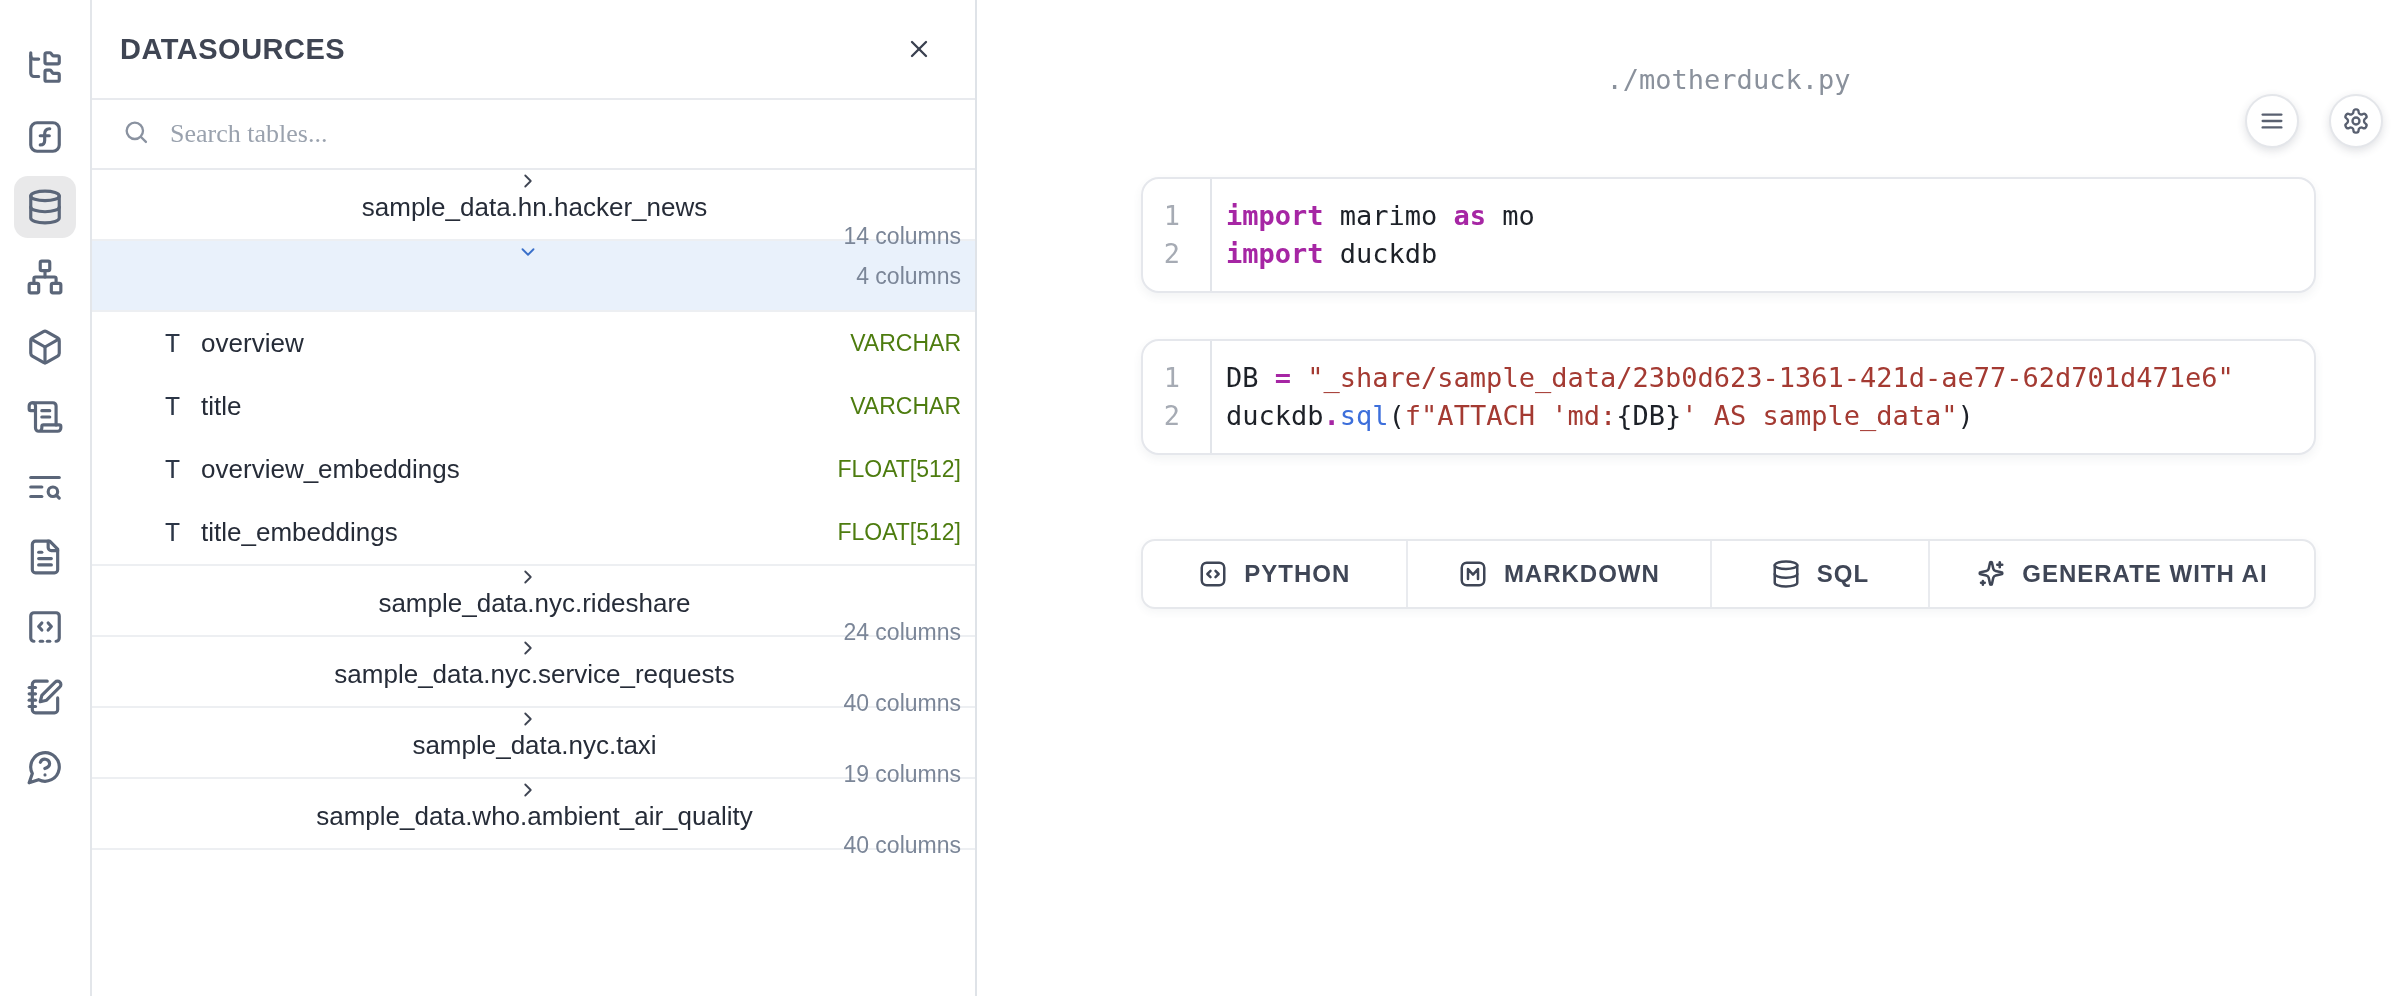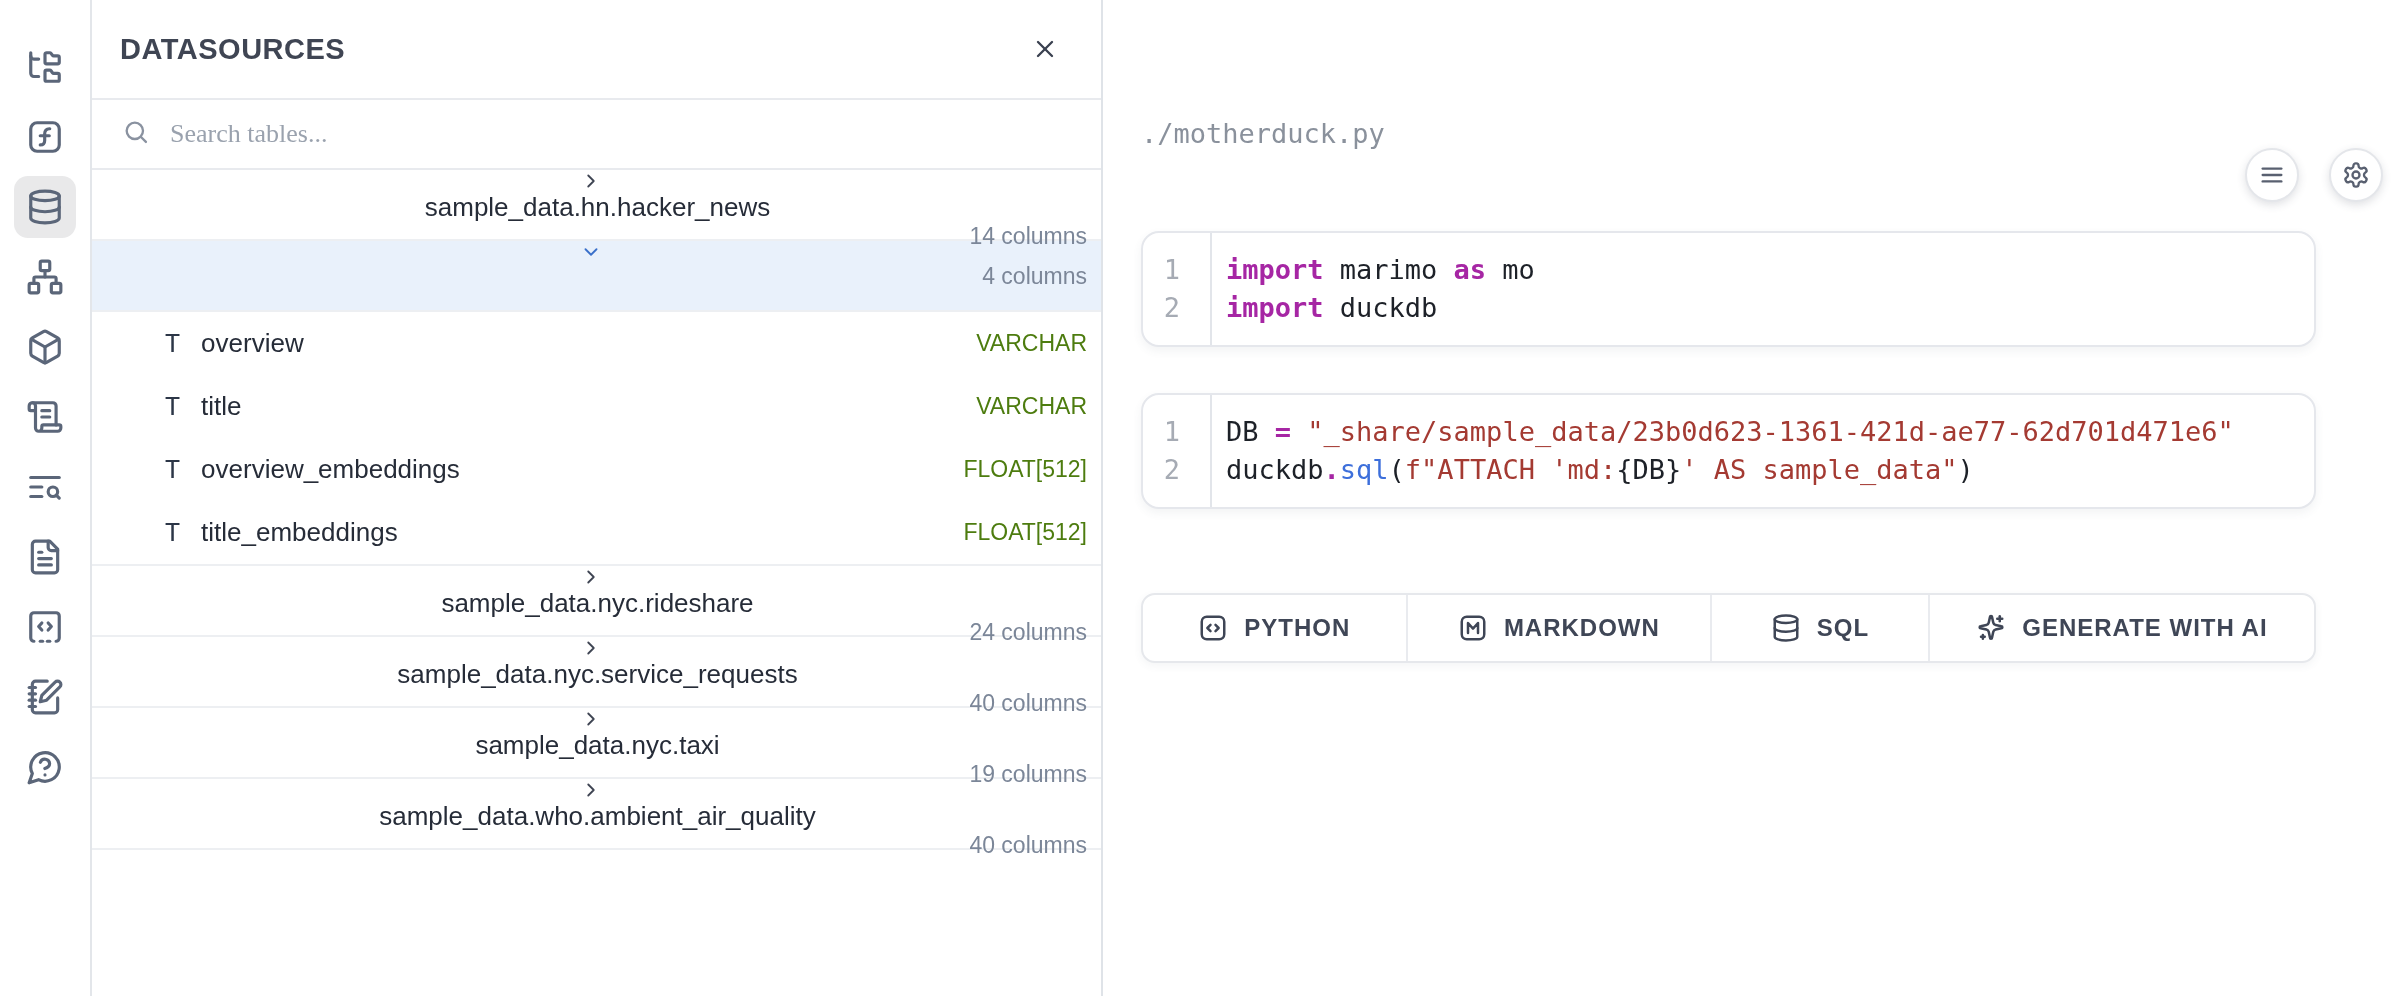--- a/index.html
+++ b/index.html
@@ -9,21 +9,21 @@
   
   .rail { position:fixed; left:0; top:0; width:92px; height:100%; background:#fff;
           border-right:2px solid #e3e6ea; display:flex; flex-direction:column;
           align-items:center; padding-top:36px; gap:8px; z-index:5; }
   .rail-item { width:62px; height:62px; border-radius:14px; display:flex;
                align-items:center; justify-content:center; color:#5b6679; cursor:pointer; }
   .rail-item.active { background:#e9e9ea; }
   .rail-item svg { width:38px; height:38px; }
 
   
-  .panel { position:fixed; left:92px; top:0; bottom:0; width:1011px; background:#fff;
+  .panel { position:fixed; left:92px; top:0; bottom:0; width:885px; background:#fff;
            border-right:2px solid #dfe3e8; z-index:4; }
   .panel-header { height:100px; display:flex; align-items:center;
                   padding:0 42px 0 28px; border-bottom:2px solid #e8eaee; }
   .panel-title { font-size:29px; font-weight:bold; letter-spacing:.5px; color:#3f4553; }
   .close-btn { margin-left:auto; color:#3a4150; cursor:pointer; display:flex; }
   .close-btn svg { width:28px; height:28px; }
 
   .search-row { height:70px; display:flex; align-items:center; gap:20px;
                 padding:0 26px 0 30px; border-bottom:2px solid #e8eaee; }
   .search-row svg { width:28px; height:28px; color:#8a92a0; flex:none; }
@@ -50,21 +50,21 @@
   
   .main { margin-left:977px; height:100%; position:relative; background:#fff; }
   .top-actions { position:absolute; top:30px; right:16px; display:flex; gap:30px; }
   .circle-btn { width:54px; height:54px; border-radius:50%; background:#fff;
                 border:2px solid #e4e6ea; box-shadow:0 3px 9px rgba(60,70,90,.16);
                 display:flex; align-items:center; justify-content:center;
                 color:#596070; cursor:pointer; }
   .circle-btn svg { width:28px; height:28px; }
 
   .notebook { padding-left:164px; width:1339px; }
-  .filename { margin-top:118px; width:1175px; text-align:left;
+  .filename { margin-top:64px; width:1175px; text-align:center;
               font-family:"DejaVu Sans Mono", monospace; font-size:27px; color:#8a919c; }
 
   .cell { width:1175px; border:2px solid #e5e7ec; border-radius:18px; background:#fff;
           box-shadow:0 4px 10px rgba(70,80,100,.07); display:flex; overflow:hidden; }
   .cell.first { margin-top:82px; }
   .cell + .cell { margin-top:46px; }
   .gutter { width:69px; flex:none; padding:18px 30px 18px 0; text-align:right;
             font-family:"DejaVu Sans Mono", monospace; font-size:27px; line-height:38px;
             color:#a6abb4; border-right:2px solid #e2e5ea; }
   .code { padding:18px 0 18px 14px; font-family:"DejaVu Sans Mono", monospace;

